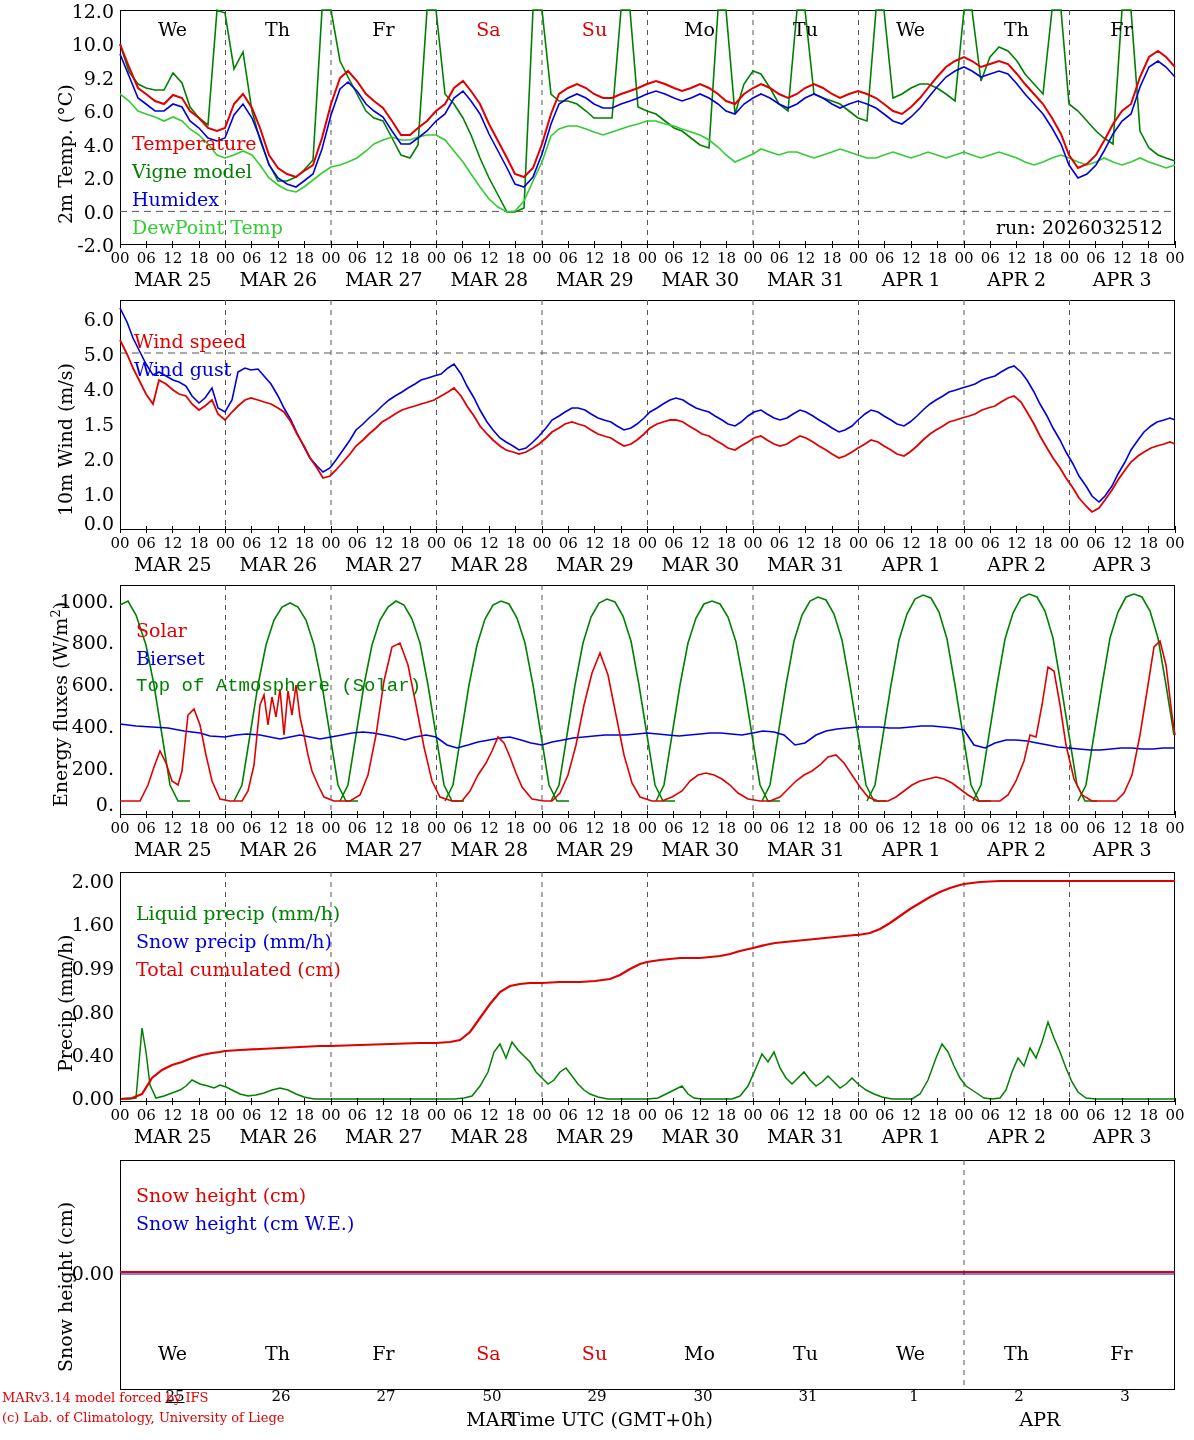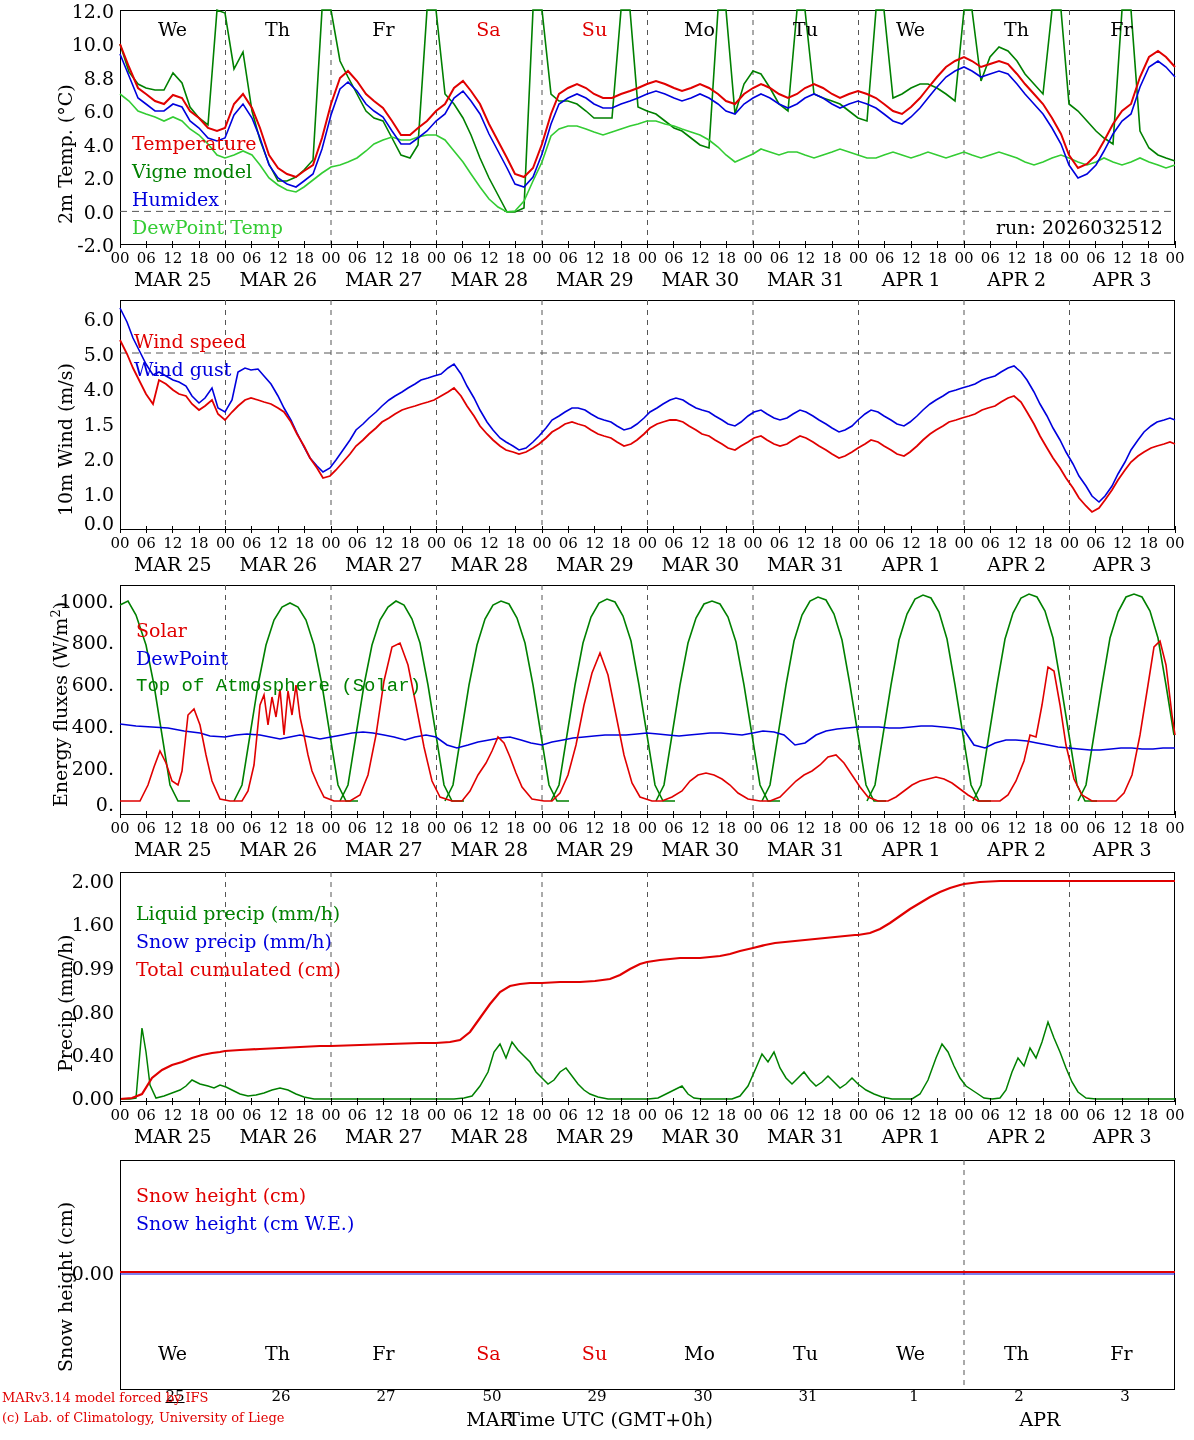--- a/index.html
+++ b/index.html
@@ -49,21 +49,21 @@
 
       <polyline fill="none" stroke="#0000dd" stroke-width="1.6" points="0,44 9,66 18,88 26,94 35,101 44,101 53,94 62,97 70,111 79,118 88,128 97,131 105,128 114,105 123,94 132,108 140,128 149,155 158,168 167,174 176,177 184,171 193,164 202,139 211,105 220,79 228,72 237,81 246,94 254,101 263,107 272,121 281,134 290,134 298,128 307,121 316,111 325,104 334,88 343,81 351,91 360,104 369,124 378,141 387,158 395,174 404,177 413,167 422,144 431,114 439,94 448,88 457,84 466,88 474,94 483,98 492,98 501,94 510,91 518,88 527,84 536,81 545,84 554,88 562,91 571,88 580,84 589,88 598,94 606,101 615,104 624,94 633,88 641,84 650,88 659,94 668,98 677,94 685,88 694,84 703,88 712,94 720,98 729,94 738,91 747,94 756,98 764,104 773,111 782,114 791,107 800,98 808,88 817,77 826,67 835,61 844,57 852,61 861,67 870,64 879,61 888,64 897,74 905,84 914,94 923,104 932,118 941,134 949,155 958,168 967,164 976,155 984,141 993,124 1002,111 1011,104 1020,77 1029,57 1038,51 1046,57 1055,67"></polyline>
 
       <polyline fill="none" stroke="#e00000" stroke-width="2" points="0,34 9,57 18,78 26,84 35,91 44,94 53,85 62,88 70,101 79,108 88,118 97,121 105,118 114,94 123,84 132,98 140,118 149,145 158,158 167,164 176,167 184,161 193,155 202,128 211,94 220,68 228,61 237,71 246,84 254,91 263,98 272,111 281,125 290,125 298,118 307,111 316,101 325,94 334,78 343,71 351,81 360,94 369,114 378,131 387,148 395,164 404,167 413,158 422,134 431,104 439,84 448,78 457,74 466,78 474,84 483,88 492,88 501,84 510,81 518,78 527,74 536,71 545,74 554,78 562,81 571,78 580,74 589,78 598,84 606,91 615,94 624,84 633,78 641,74 650,78 659,84 668,88 677,84 685,78 694,74 703,78 712,84 720,88 729,84 738,81 747,84 756,88 764,94 773,101 782,104 791,97 800,88 808,78 817,67 826,57 835,51 844,47 852,51 861,57 870,54 879,51 888,54 897,64 905,74 914,84 923,94 932,108 941,124 949,145 958,158 967,154 976,145 984,131 993,114 1002,101 1011,94 1020,67 1029,47 1038,41 1046,47 1055,57"></polyline>
     </svg>
 
     <div class="ylab" style="left:-66px;top:214px;">2m Temp. (°C)</div>
 
     <div class="ytick" style="left:-68px;top:-10px;width:62px;">12.0</div>
     <div class="ytick" style="left:-68px;top:23px;width:62px;">10.0</div>
-    <div class="ytick" style="left:-68px;top:57px;width:62px;">8.8</div>
+    <div class="ytick" style="left:-68px;top:57px;width:62px;">9.2</div>
     <div class="ytick" style="left:-68px;top:90px;width:62px;">6.0</div>
     <div class="ytick" style="left:-68px;top:124px;width:62px;">4.0</div>
     <div class="ytick" style="left:-68px;top:157px;width:62px;">2.0</div>
     <div class="ytick" style="left:-68px;top:191px;width:62px;">0.0</div>
     <div class="ytick" style="left:-68px;top:224px;width:62px;">-2.0</div>
 
     <div class="legend red" style="left:12px;top:122px;">Temperature</div>
     <div class="legend green" style="left:12px;top:150px;">Vigne model</div>
     <div class="legend blue" style="left:12px;top:178px;">Humidex</div>
     <div class="legend lgreen" style="left:12px;top:206px;">DewPoint Temp</div>
@@ -152,21 +152,21 @@
 
     <div class="ylab" style="left:-72px;top:222px;">Energy fluxes (W/m<span style="font-size:13px;vertical-align:super;">2</span>)</div>
     <div class="ytick" style="left:-68px;top:5px;width:62px;">1000.</div>
     <div class="ytick" style="left:-68px;top:46px;width:62px;">800.</div>
     <div class="ytick" style="left:-68px;top:88px;width:62px;">600.</div>
     <div class="ytick" style="left:-68px;top:130px;width:62px;">400.</div>
     <div class="ytick" style="left:-68px;top:172px;width:62px;">200.</div>
     <div class="ytick" style="left:-68px;top:208px;width:62px;">0.</div>
 
     <div class="legend red" style="left:16px;top:34px;">Solar</div>
-    <div class="legend blue" style="left:16px;top:62px;">DewPoint</div>
+    <div class="legend blue" style="left:16px;top:62px;">Bierset</div>
     <div class="legend green" style="left:16px;top:90px;font-family:Liberation Mono, monospace;">Top of Atmosphere (Solar)</div>
   </div>
 
   <div class="panel" id="p4" style="top:872px;width:1055px;height:230px;">
     <div class="frame"></div>
     <svg width="1055" height="230" viewBox="0 0 1055 230">
       <g stroke="#555" stroke-width="1" stroke-dasharray="5,5">
         <line x1="105.5" y1="0" x2="105.5" y2="230"></line>
           <line x1="211" y1="0" x2="211" y2="230"></line>
         <line x1="316.5" y1="0" x2="316.5" y2="230"></line>

